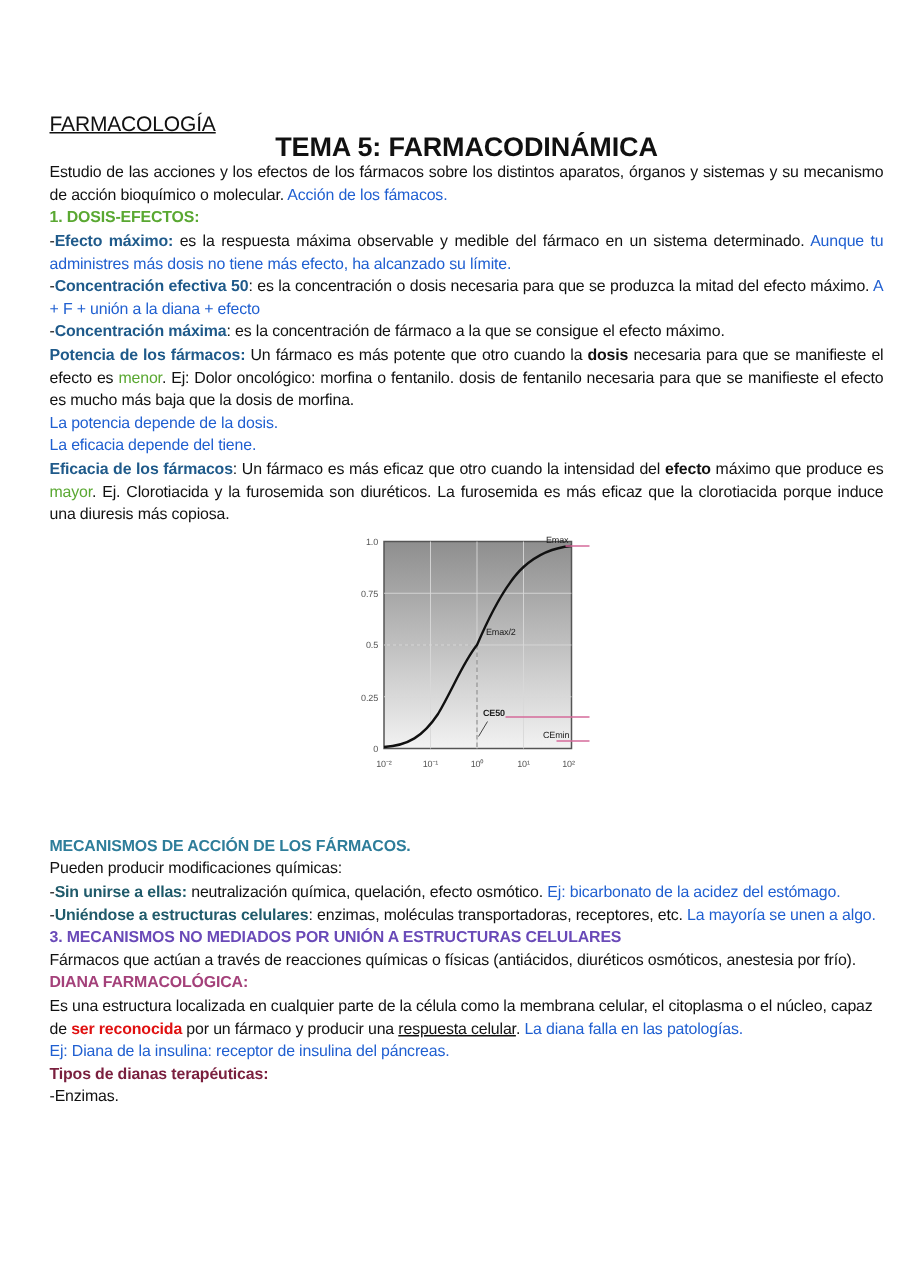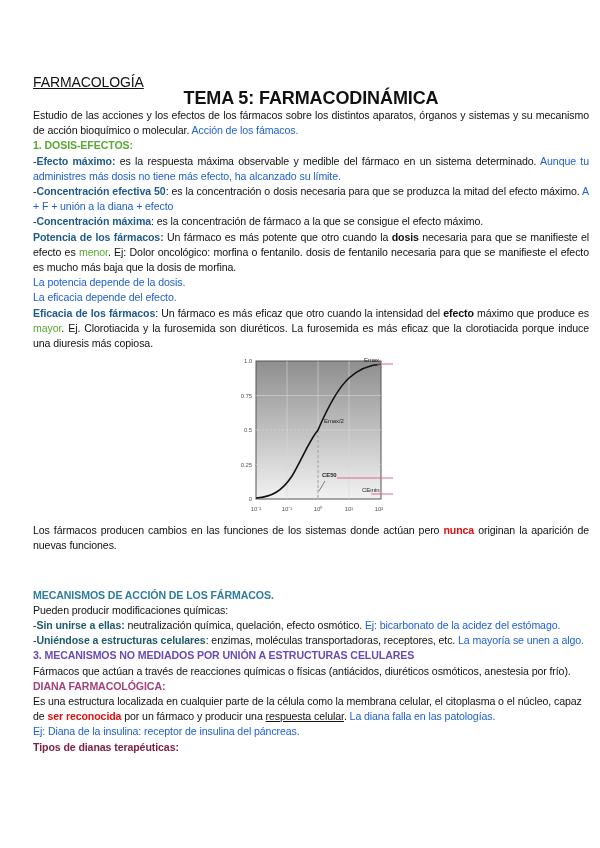--- a/index.html
+++ b/index.html
@@ -37,21 +37,21 @@
 
   <p class="j"><span>-</span><span class="navy">Efecto máximo:</span><span> es la respuesta máxima observable y medible del fármaco en un sistema determinado. </span><span class="blue">Aunque tu administres más dosis no tiene más efecto, ha alcanzado su límite.</span></p>
 
   <p class="j"><span>-</span><span class="navy">Concentración efectiva 50</span><span>: es la concentración o dosis necesaria para que se produzca la mitad del efecto máximo. </span><span class="blue">A + F + unión a la diana + efecto</span></p>
 
   <p><span>-</span><span class="navy">Concentración máxima</span><span>: es la concentración de fármaco a la que se consigue el efecto máximo.</span></p>
 
   <p class="j"><span class="navy">Potencia de los fármacos:</span><span> Un fármaco es más potente que otro cuando la </span><b>dosis</b><span> necesaria para que se manifieste el efecto es </span><span class="green">menor</span><span>. Ej: Dolor oncológico: morfina o fentanilo. dosis de fentanilo necesaria para que se manifieste el efecto es mucho más baja que la dosis de morfina.</span></p>
 
   <p class="blue">La potencia depende de la dosis.</p>
-  <p class="blue">La eficacia depende del efecto.</p>
+  <p class="blue">La eficacia depende del tiene.</p>
 
   <p class="j"><span class="navy">Eficacia de los fármacos</span><span>: Un fármaco es más eficaz que otro cuando la intensidad del </span><b>efecto</b><span> máximo que produce es </span><span class="green">mayor</span><span>. Ej. Clorotiacida y la furosemida son diuréticos. La furosemida es más eficaz que la clorotiacida porque induce una diuresis más copiosa.</span></p>
 
   <div class="chart-wrap">
     <svg class="chart" width="170" height="170" viewBox="0 0 170 170">
       <defs>
         <linearGradient id="bg" x1="0" y1="0" x2="0" y2="1">
           <stop offset="0" stop-color="#8e8e8e"></stop>
           <stop offset="1" stop-color="#f2f2f2"></stop>
         </linearGradient>
@@ -97,29 +97,29 @@
       <g font-family="Liberation Sans, sans-serif" font-size="6" fill="#222">
         <text x="137" y="11">Emax</text>
         <text x="97" y="72">Emax/2</text>
         <text x="95" y="126" font-weight="bold">CE50</text>
         <text x="135" y="141">CEmin</text>
       </g>
       <line x1="98" y1="130" x2="92" y2="140" stroke="#333" stroke-width="0.6"></line>
     </svg>
   </div>
 
-  <p class="j"><span>Los fármacos producen cambios en las funciones de los sistemas donde actúan pero </span><span class="red">nunca</span><span> originan la aparición de nuevas funciones.</span></p>
 
   <p class="teal">MECANISMOS DE ACCIÓN DE LOS FÁRMACOS.</p>
   <p>Pueden producir modificaciones químicas:</p>
 
   <p><span>-</span><span class="darkteal">Sin unirse a ellas:</span><span> neutralización química, quelación, efecto osmótico. </span><span class="blue">Ej: bicarbonato de la acidez del estómago.</span></p>
 
   <p><span>-</span><span class="darkteal">Uniéndose a estructuras celulares</span><span>: enzimas, moléculas transportadoras, receptores, etc. </span><span class="blue">La mayoría se unen a algo.</span></p>
 
   <p class="purple">3. MECANISMOS NO MEDIADOS POR UNIÓN A ESTRUCTURAS CELULARES</p>
   <p class="j">Fármacos que actúan a través de reacciones químicas o físicas (antiácidos, diuréticos osmóticos, anestesia por frío).</p>
 
   <p class="mauve">DIANA FARMACOLÓGICA:</p>
   <p><span>Es una estructura localizada en cualquier parte de la célula como la membrana celular, el citoplasma o el núcleo, capaz de </span><span class="red">ser reconocida</span><span> por un fármaco y producir una </span><u>respuesta celular</u><span>. </span><span class="blue">La diana falla en las patologías.</span></p>
   <p class="blue">Ej: Diana de la insulina: receptor de insulina del páncreas.</p>
   <p class="wine">Tipos de dianas terapéuticas:</p>
+  <p>-Enzimas.</p>
 </div>
 
 </body></html>

